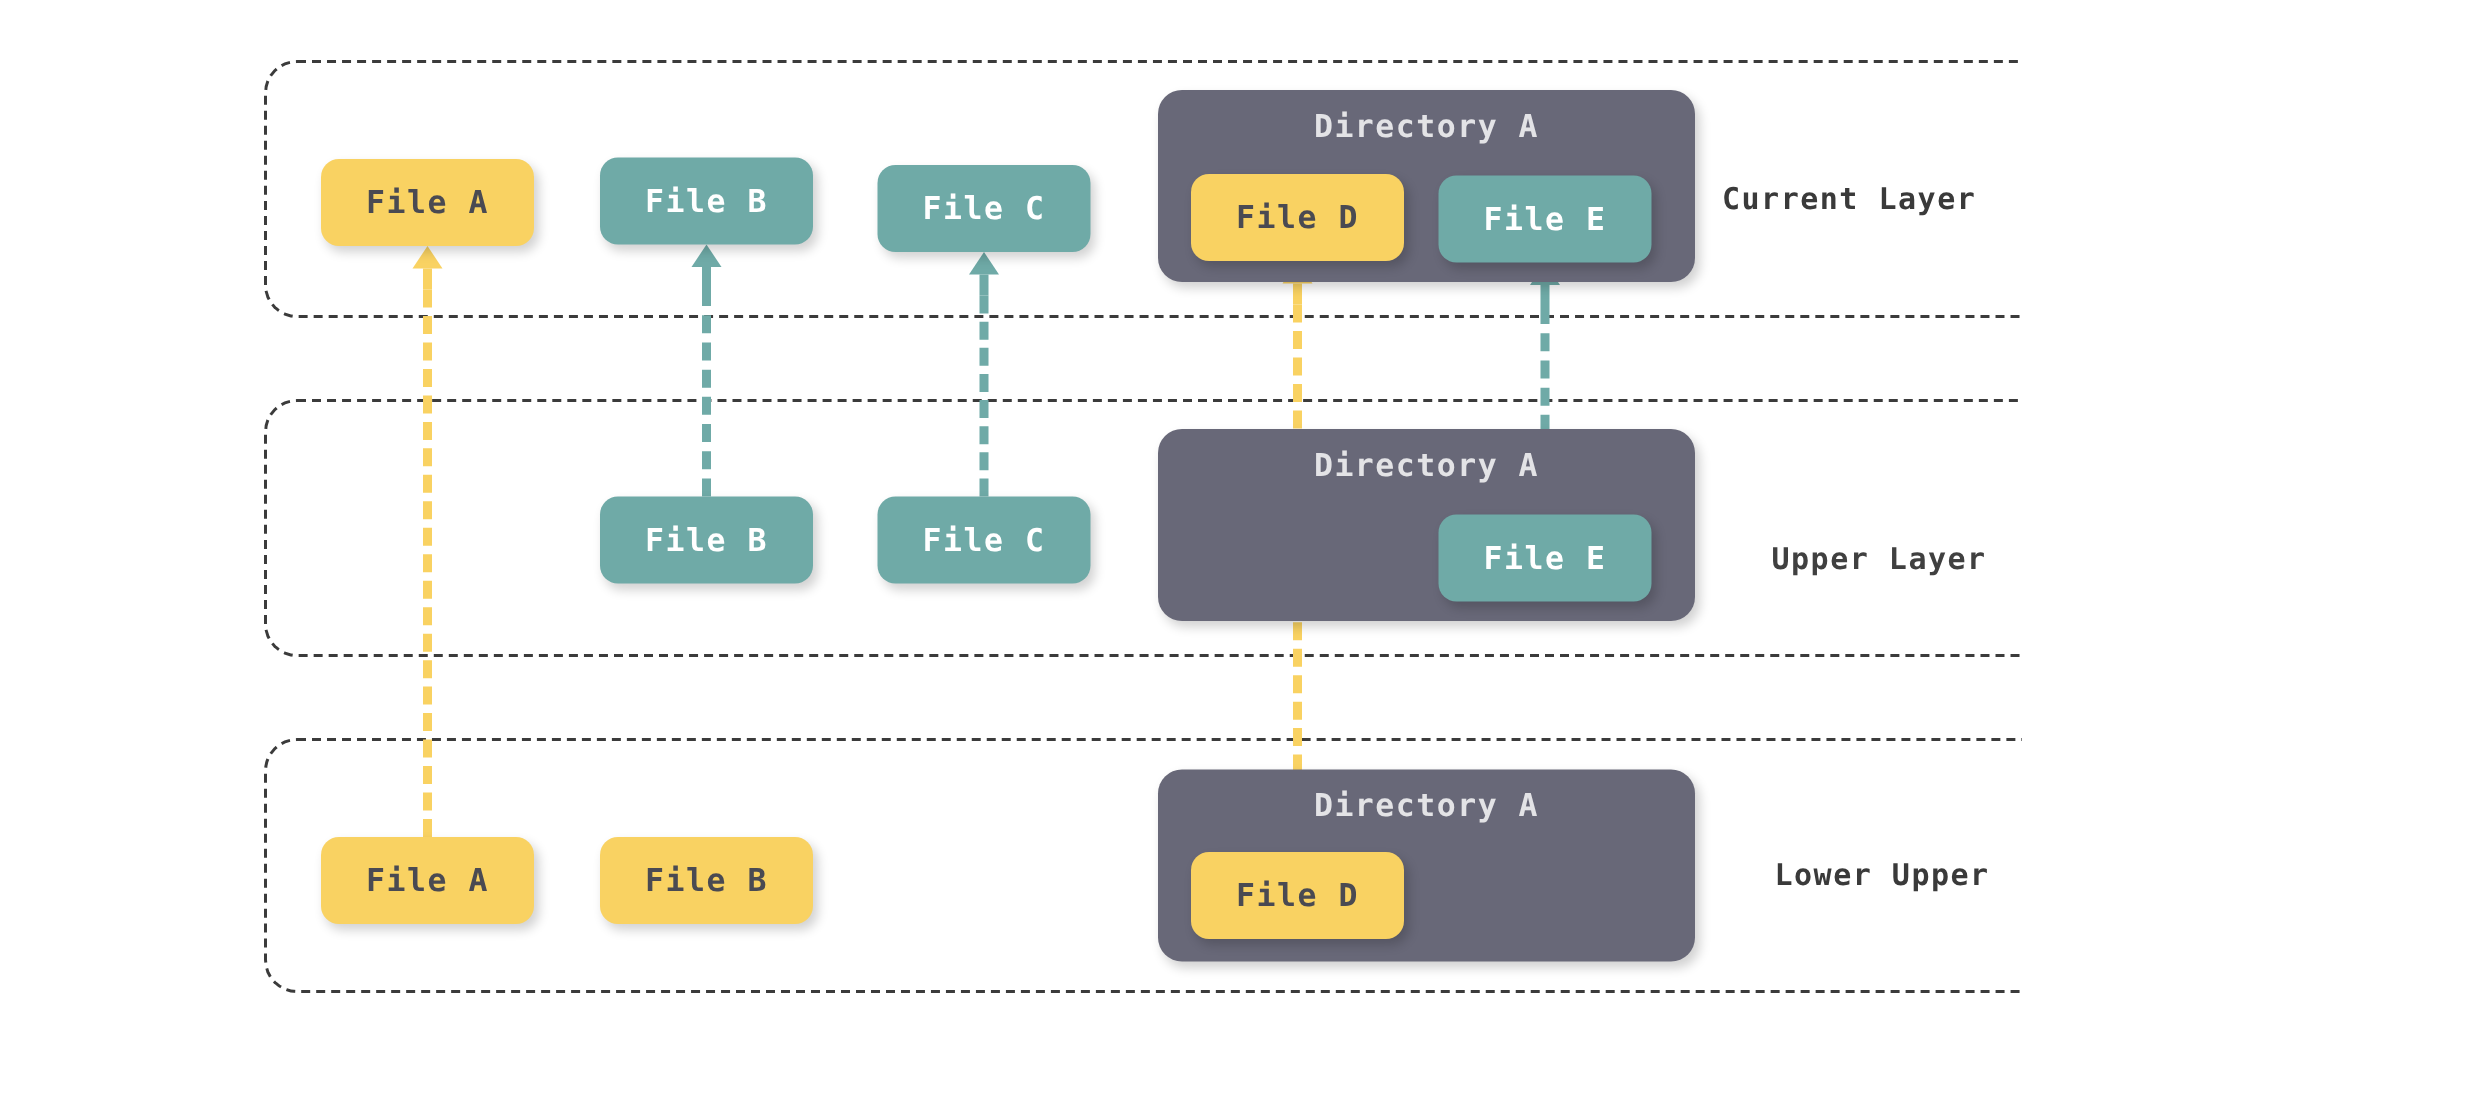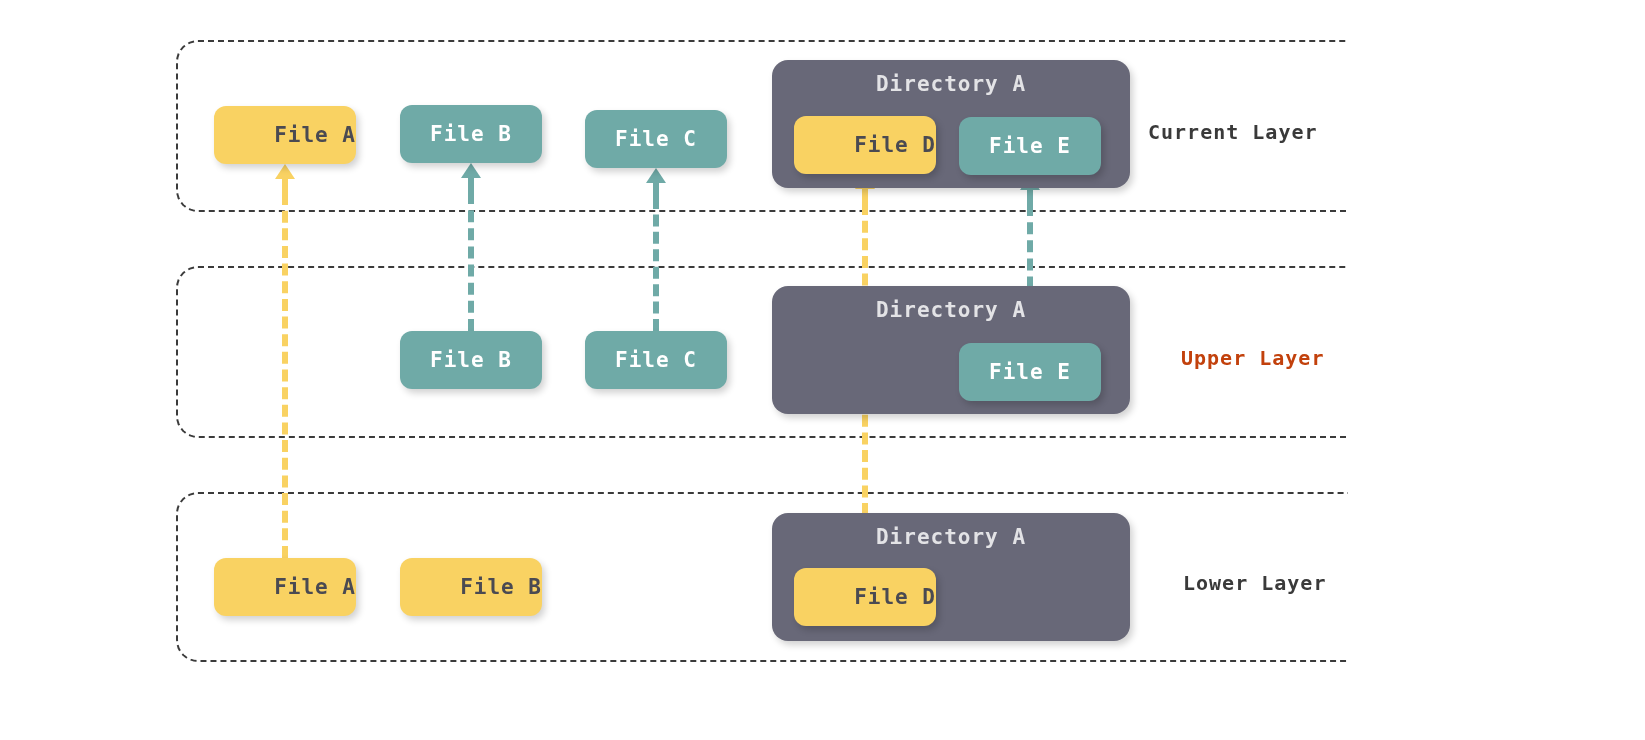--- a/index.html
+++ b/index.html
@@ -70,21 +70,20 @@
     justify-content: center;
     font-family: "DejaVu Sans Mono", "Liberation Mono", monospace;
     font-size: 21px;
     font-weight: bold;
     letter-spacing: 1px;
     box-shadow: 3px 4px 7px rgba(0,0,0,0.18);
   }
   .file-box.yellow {
     background: #F9D262;
     color: #4a4a52;
-    justify-content: flex-end;
   }
   .file-box.teal {
     background: #6FAAA7;
     color: #ffffff;
   }
 
   
   .arrow-line {
     position: absolute;
     width: 0;
@@ -180,16 +179,16 @@
       </div>
       <div class="file-box yellow" style="left: 400px; top: 558px; width: 142px; height: 58px; background: rgb(249, 210, 98); color: rgb(74, 74, 82);">
         <span>File B</span>
       </div>
       <div class="file-box yellow" style="left: 794px; top: 568px; width: 142px; height: 58px; background: rgb(249, 210, 98); color: rgb(74, 74, 82);">
         <span>File D</span>
       </div>
     </div>
   <div id="label-layer">
       <div class="layer-label" style="left: 1148px; top: 120px; color: rgb(58, 58, 58);">Current Layer</div>
-      <div class="layer-label" style="left: 1181px; top: 346px; color: #c2410c;">Upper Layer</div>
-      <div class="layer-label" style="left: 1183px; top: 571px; color: rgb(58, 58, 58);">Lower Layer</div>
+      <div class="layer-label" style="left: 1181px; top: 360px; color: #404040;">Upper Layer</div>
+      <div class="layer-label" style="left: 1183px; top: 571px; color: rgb(58, 58, 58);">Lower Upper</div>
     </div>
 </div>
 
 </body></html>

